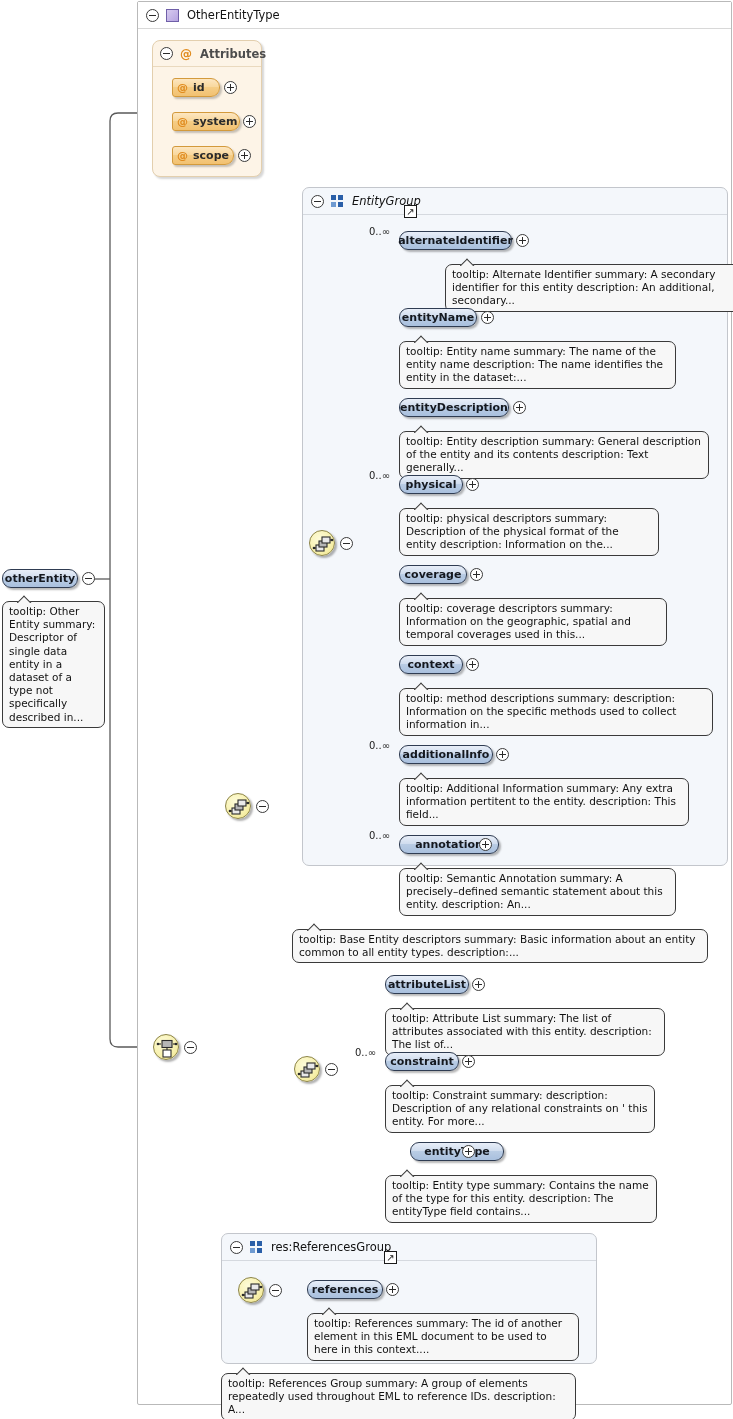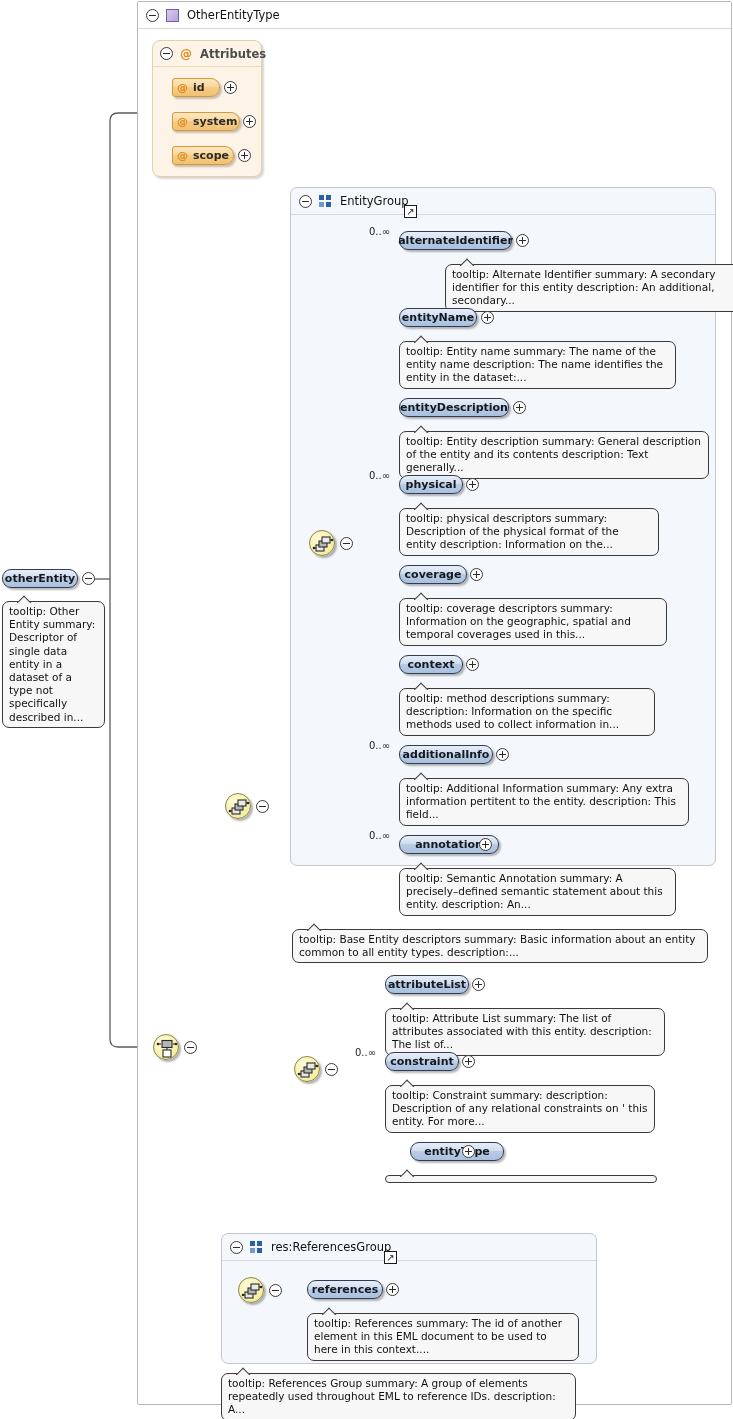--- a/index.html
+++ b/index.html
@@ -301,21 +301,21 @@
       </g>
       <rect x="6" y="14" width="8" height="6" fill="#e9e9e9" stroke="#2b2b2b" stroke-width="1.1"></rect>
       <rect x="9" y="10" width="8" height="6" fill="#b6b6b6" stroke="#2b2b2b" stroke-width="1.1"></rect>
       <rect x="12" y="6" width="8" height="6" fill="#e9e9e9" stroke="#2b2b2b" stroke-width="1.1"></rect>
       <circle cx="4" cy="17" r="1.3" fill="#2b2b2b"></circle>
         <circle cx="22" cy="9" r="1.3" fill="#2b2b2b"></circle>
     </svg>
   </div>
   <span class="exp exp-abs" style="left:256px; top:800px;"></span>
 
-  <div class="box-group" style="left:290px; top:187px; width:426px; height:679px;">
+  <div class="box-group" style="left:302px; top:187px; width:426px; height:679px;font-style:italic;">
     <div class="hdr">
       <span class="exp"></span>
       <span class="ico-group">
           <i></i>
           <i></i>
           <i></i>
           <i></i>
         </span>
       <span class="hdr-label">EntityGroup</span>
     </div>
@@ -381,21 +381,21 @@
   <span class="exp plus exp-abs" style="left:470px; top:568px;"></span>
   <div class="tip" style="left:399px; top:598px; width:268px;">
     <span class="tail"></span>
     <span>tooltip: coverage descriptors summary: Information on the geographic, spatial and temporal coverages used in this...</span>
   </div>
 
   <div class="pill" style="left:399px; top:655px; width:64px;">
     <span>context</span>
   </div>
   <span class="exp plus exp-abs" style="left:466px; top:658px;"></span>
-  <div class="tip" style="left:399px; top:688px; width:256px;">
+  <div class="tip" style="left:399px; top:688px; width:314px;">
     <span class="tail"></span>
     <span>tooltip: method descriptions summary: description: Information on the specific methods used to collect information in...</span>
   </div>
 
   <span class="card" style="left:369px; top:740px;">0..∞</span>
   <div class="pill" style="left:399px; top:745px; width:94px;">
     <span>additionalInfo</span>
   </div>
   <span class="exp plus exp-abs" style="left:496px; top:748px;"></span>
   <div class="tip" style="left:399px; top:778px; width:290px;">
@@ -451,20 +451,21 @@
     <span class="tail"></span>
     <span>tooltip: Constraint summary: description: Description of any relational constraints on ' this entity. For more...</span>
   </div>
 
   <div class="pill" style="left:385px; top:1142px; width:94px;margin-left:25px;">
     <span>entityType</span>
   </div>
   <span class="exp plus exp-abs" style="left:462px; top:1145px;"></span>
   <div class="tip" style="left:385px; top:1175px; width:272px;">
     <span class="tail"></span>
+    <span>tooltip: Entity type summary: Contains the name of the type for this entity. description: The entityType field contains...</span>
   </div>
 
   <div class="box-group" style="left:221px; top:1233px; width:376px; height:131px;">
     <div class="hdr">
       <span class="exp"></span>
       <span class="ico-group">
           <i></i>
           <i></i>
           <i></i>
           <i></i>

